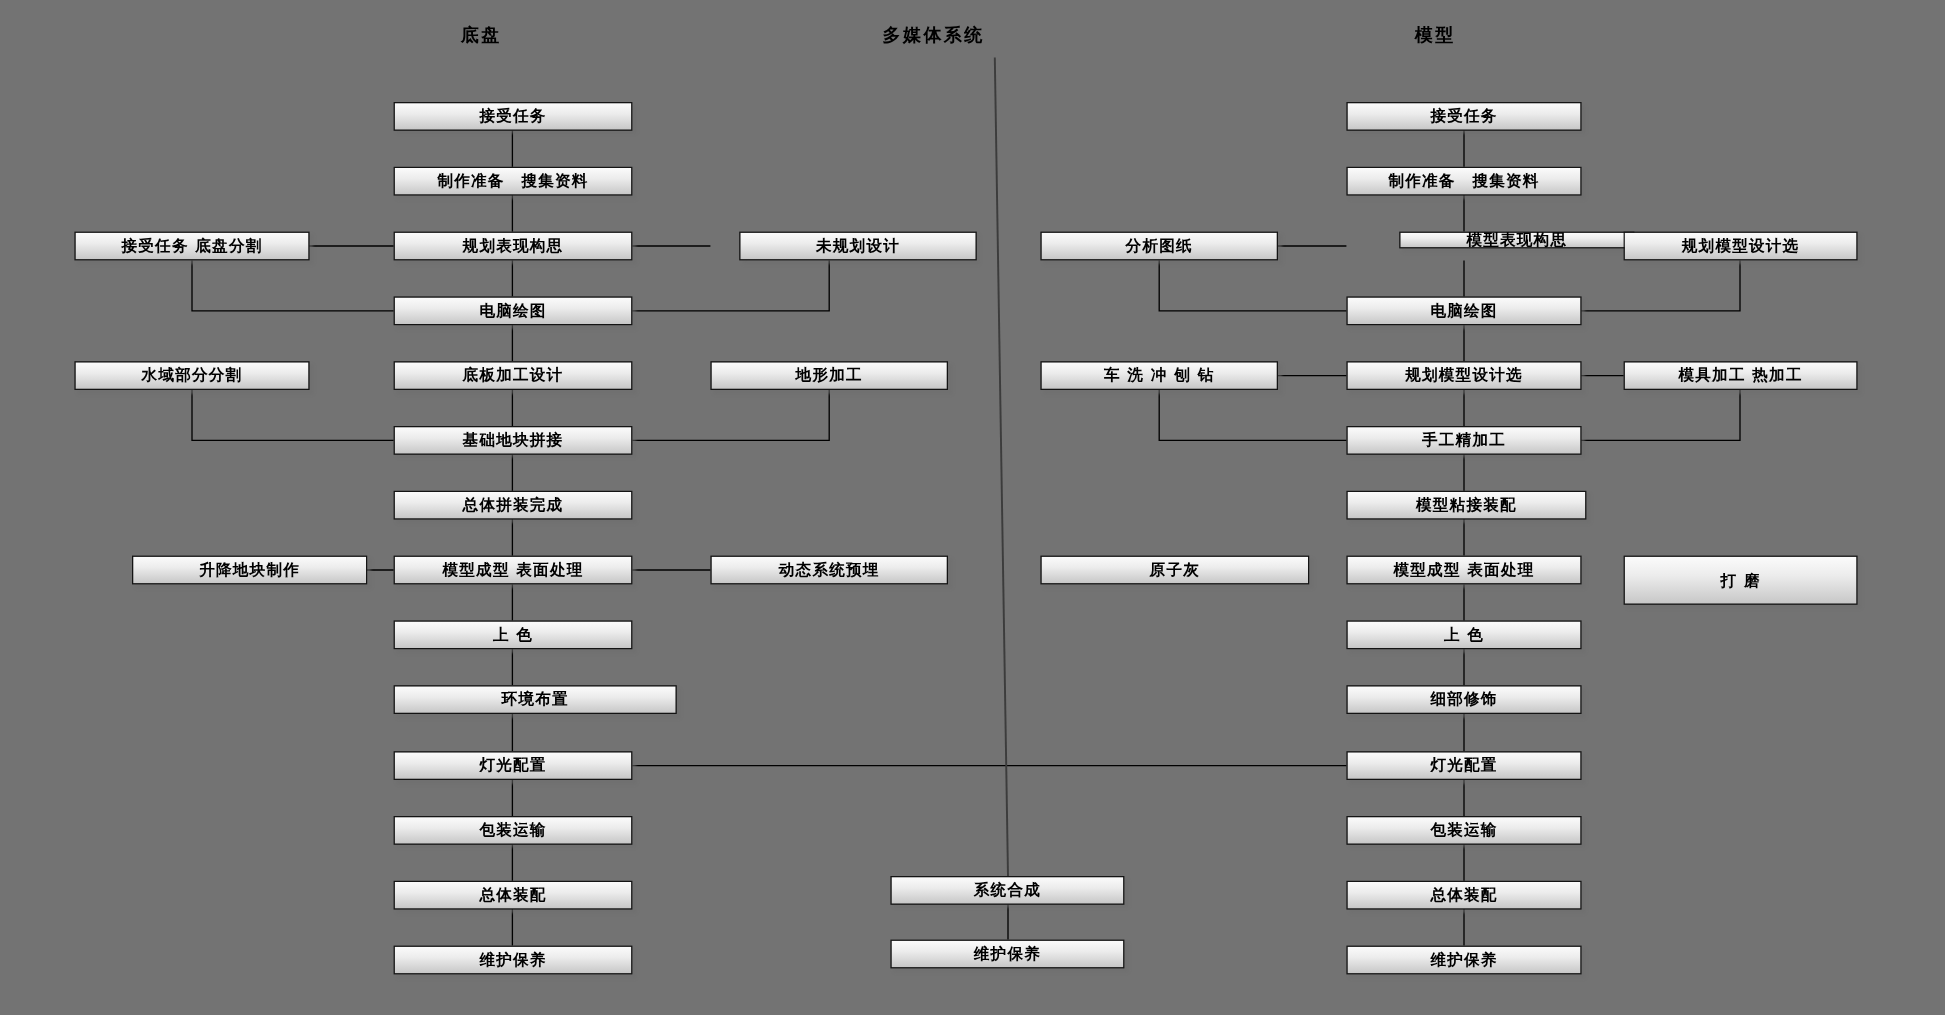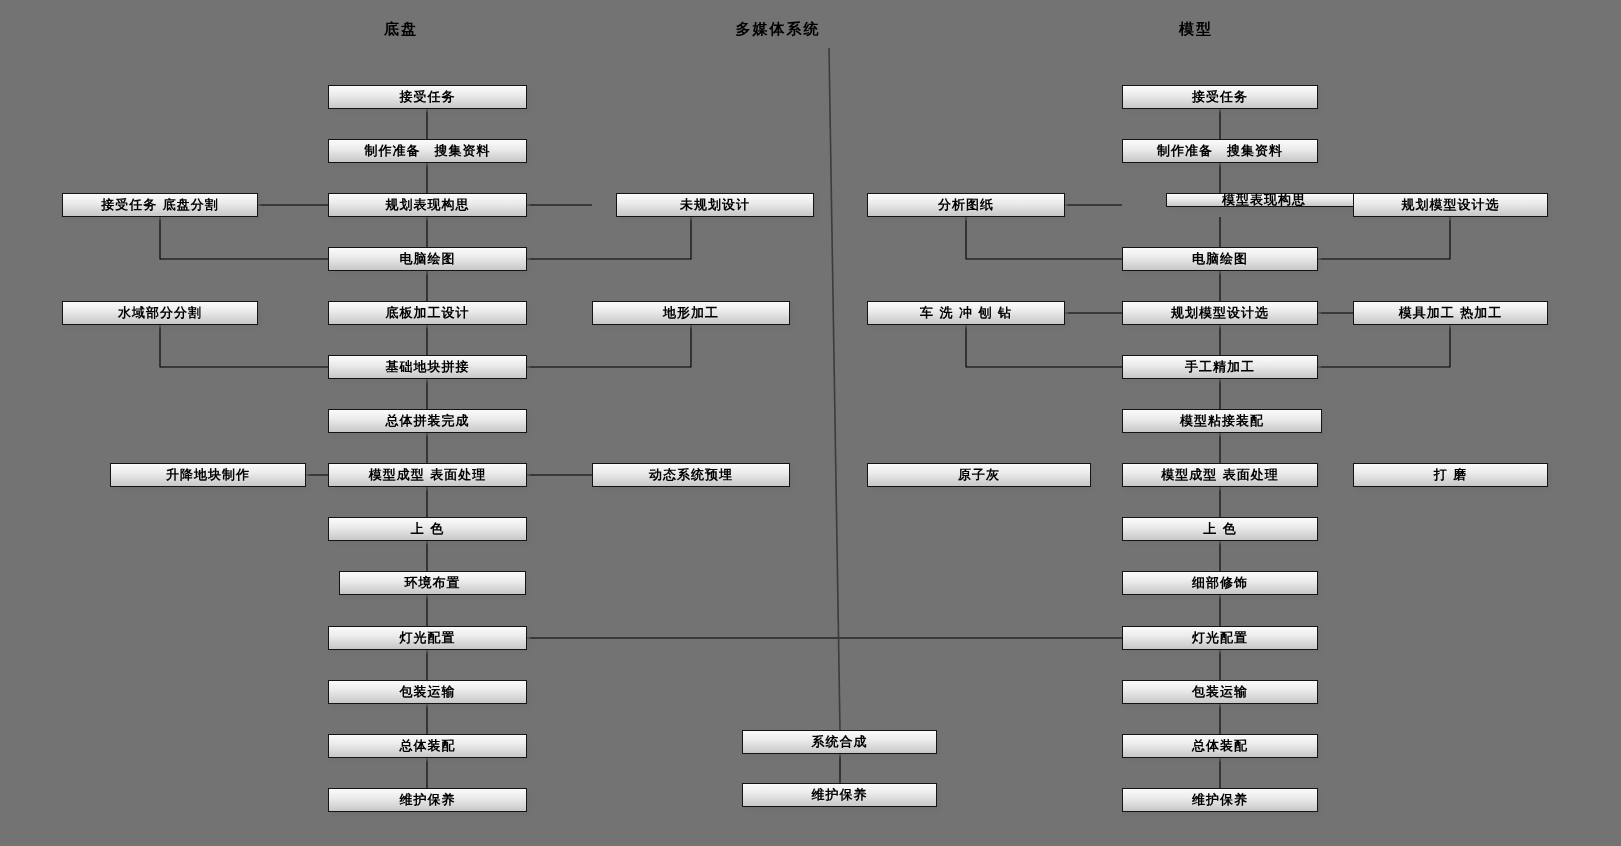--- a/index.html
+++ b/index.html
@@ -99,41 +99,41 @@
       <div class="flow-node" style="left: 328px; top: 247px; width: 199px; height: 24px;">电脑绘图</div>
       <div class="flow-node" style="left: 62px; top: 301px; width: 196px; height: 24px;">水域部分分割</div>
       <div class="flow-node" style="left: 328px; top: 301px; width: 199px; height: 24px;">底板加工设计</div>
       <div class="flow-node" style="left: 592px; top: 301px; width: 198px; height: 24px;">地形加工</div>
       <div class="flow-node" style="left: 328px; top: 355px; width: 199px; height: 24px; text-align: right;">基础地块拼接</div>
       <div class="flow-node" style="left: 328px; top: 409px; width: 199px; height: 24px;">总体拼装完成</div>
       <div class="flow-node" style="left: 62px; top: 463px; width: 196px; height: 24px; margin-left: 48px;">升降地块制作</div>
       <div class="flow-node" style="left: 328px; top: 463px; width: 199px; height: 24px;">模型成型 表面处理</div>
       <div class="flow-node" style="left: 592px; top: 463px; width: 198px; height: 24px;">动态系统预埋</div>
       <div class="flow-node" style="left: 328px; top: 517px; width: 199px; height: 24px;">上 色</div>
-      <div class="flow-node" style="left: 339px; top: 571px; width: 187px; height: 24px;">环境布置</div>
+      <div class="flow-node" style="left: 328px; top: 571px; width: 236px; height: 24px;">环境布置</div>
       <div class="flow-node" style="left: 328px; top: 626px; width: 199px; height: 24px;">灯光配置</div>
       <div class="flow-node" style="left: 328px; top: 680px; width: 199px; height: 24px;">包装运输</div>
       <div class="flow-node" style="left: 328px; top: 734px; width: 199px; height: 24px;">总体装配</div>
       <div class="flow-node" style="left: 328px; top: 788px; width: 199px; height: 24px;">维护保养</div>
       <div class="flow-node" style="left: 742px; top: 730px; width: 195px; height: 24px;">系统合成</div>
       <div class="flow-node" style="left: 742px; top: 783px; width: 195px; height: 24px;">维护保养</div>
       <div class="flow-node" style="left: 1122px; top: 85px; width: 196px; height: 24px;">接受任务</div>
       <div class="flow-node" style="left: 1122px; top: 139px; width: 196px; height: 24px;">制作准备　搜集资料</div>
       <div class="flow-node" style="left: 867px; top: 193px; width: 198px; height: 24px;">分析图纸</div>
       <div class="flow-node" style="left: 1166px; top: 193px; width: 196px; height: 14px;">模型表现构思</div>
       <div class="flow-node" style="left: 1353px; top: 193px; width: 195px; height: 24px;">规划模型设计选</div>
       <div class="flow-node" style="left: 1122px; top: 247px; width: 196px; height: 24px;">电脑绘图</div>
       <div class="flow-node" style="left: 867px; top: 301px; width: 198px; height: 24px;">车 洗 冲 刨 钻</div>
       <div class="flow-node" style="left: 1122px; top: 301px; width: 196px; height: 24px;">规划模型设计选</div>
       <div class="flow-node" style="left: 1353px; top: 301px; width: 195px; height: 24px;">模具加工 热加工</div>
       <div class="flow-node" style="left: 1122px; top: 355px; width: 196px; height: 24px;">手工精加工</div>
       <div class="flow-node" style="left: 1122px; top: 409px; width: 200px; height: 24px;">模型粘接装配</div>
       <div class="flow-node" style="left: 867px; top: 463px; width: 224px; height: 24px;">原子灰</div>
       <div class="flow-node" style="left: 1122px; top: 463px; width: 196px; height: 24px;">模型成型 表面处理</div>
-      <div class="flow-node" style="left: 1353px; top: 463px; width: 195px; height: 24px; text-align: right;">打 磨</div>
+      <div class="flow-node" style="left: 1353px; top: 463px; width: 195px; height: 41px; text-align: right;">打 磨</div>
       <div class="flow-node" style="left: 1122px; top: 517px; width: 196px; height: 24px;">上 色</div>
       <div class="flow-node" style="left: 1122px; top: 571px; width: 196px; height: 24px;">细部修饰</div>
       <div class="flow-node" style="left: 1122px; top: 626px; width: 196px; height: 24px;">灯光配置</div>
       <div class="flow-node" style="left: 1122px; top: 680px; width: 196px; height: 24px;">包装运输</div>
       <div class="flow-node" style="left: 1122px; top: 734px; width: 196px; height: 24px;">总体装配</div>
       <div class="flow-node" style="left: 1122px; top: 788px; width: 196px; height: 24px;">维护保养</div>
     </div>
 </div>
 
 </body></html>

